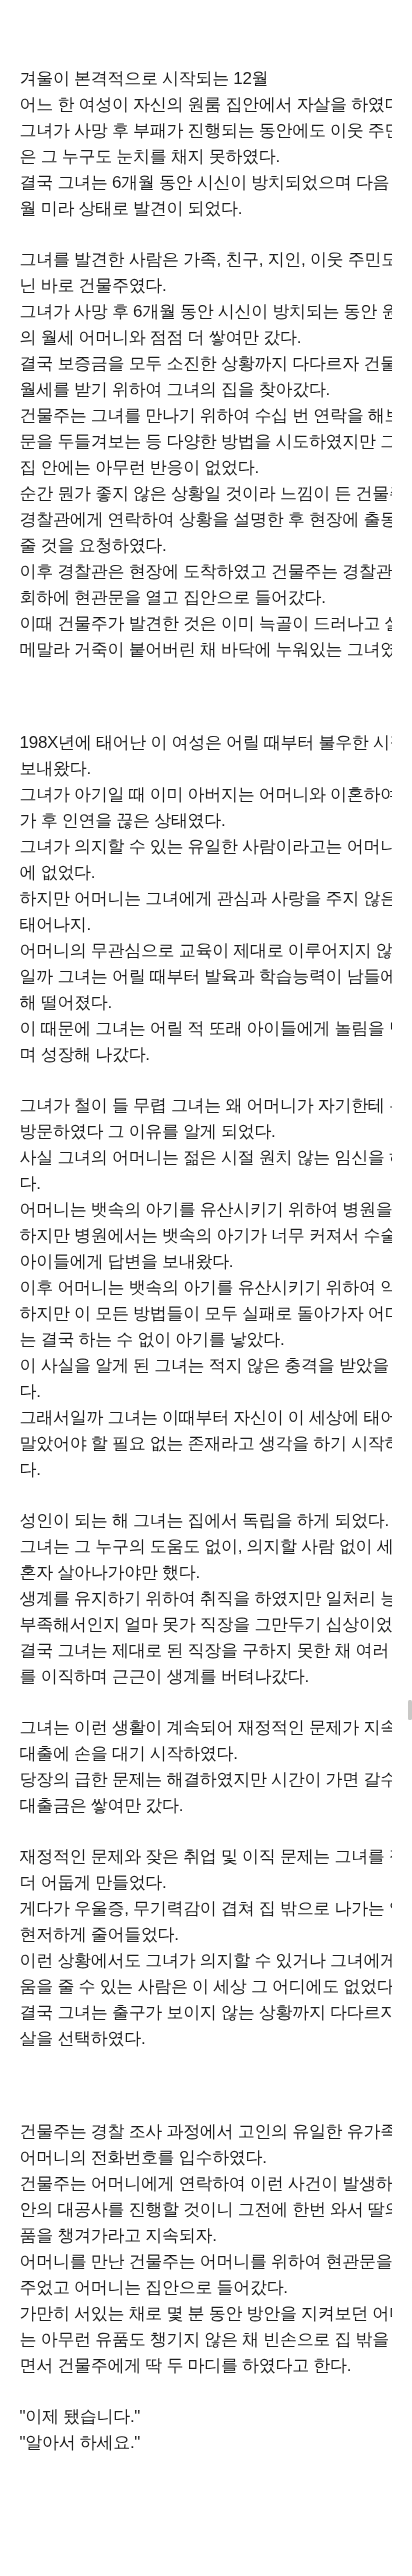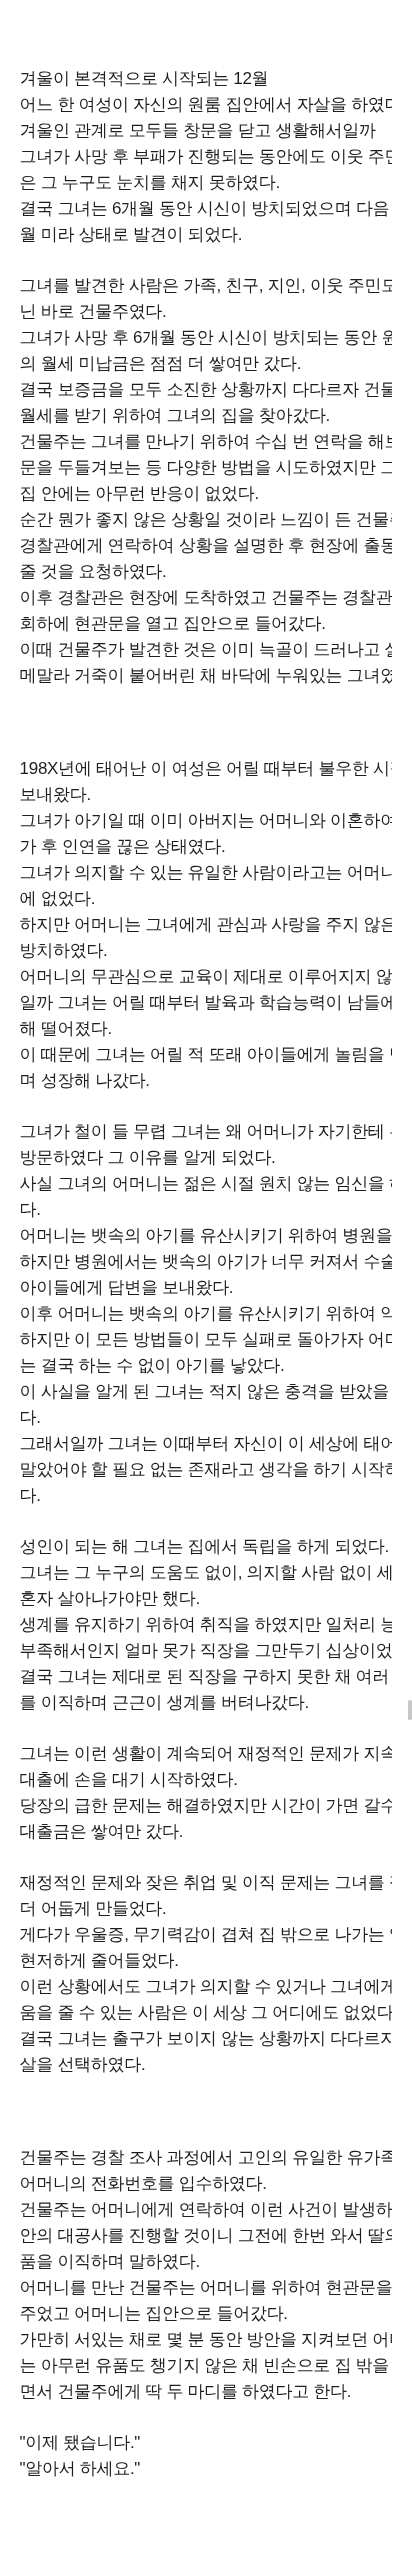--- a/index.html
+++ b/index.html
@@ -36,37 +36,34 @@
 <div class="page">
 
   <div class="article">
       <div class="p">
         <div class="line">겨울이 본격적으로 시작되는 12월</div>
       </div>
       <div class="p">
         <div class="line">어느 한 여성이 자신의 원룸 집안에서 자살을 하였다.</div>
       </div>
       <div class="p">
-        <div class="line">겨울인 관계로 모두들 창문을 닫고 생활해서일까</div>
-      </div>
-      <div class="p">
         <div class="line">그녀가 사망 후 부패가 진행되는 동안에도 이웃 주민들</div>
         <div class="line">은 그 누구도 눈치를 채지 못하였다.</div>
       </div>
       <div class="p">
         <div class="line">결국 그녀는 6개월 동안 시신이 방치되었으며 다음 해 5</div>
         <div class="line">월 미라 상태로 발견이 되었다.</div>
       </div>
       <div class="p gap1">
         <div class="line">그녀를 발견한 사람은 가족, 친구, 지인, 이웃 주민도 아</div>
         <div class="line">닌 바로 건물주였다.</div>
       </div>
       <div class="p">
         <div class="line">그녀가 사망 후 6개월 동안 시신이 방치되는 동안 원룸</div>
-        <div class="line">의 월세 미납금은 점점 더 쌓여만 갔다.</div>
+        <div class="line">의 월세 어머니와 점점 더 쌓여만 갔다.</div>
       </div>
       <div class="p">
         <div class="line">결국 보증금을 모두 소진한 상황까지 다다르자 건물주는</div>
         <div class="line">월세를 받기 위하여 그녀의 집을 찾아갔다.</div>
       </div>
       <div class="p">
         <div class="line">건물주는 그녀를 만나기 위하여 수십 번 연락을 해보고</div>
         <div class="line">문을 두들겨보는 등 다양한 방법을 시도하였지만 그녀의</div>
         <div class="line">집 안에는 아무런 반응이 없었다.</div>
       </div>
@@ -90,21 +87,21 @@
       <div class="p">
         <div class="line">그녀가 아기일 때 이미 아버지는 어머니와 이혼하여 출</div>
         <div class="line">가 후 인연을 끊은 상태였다.</div>
       </div>
       <div class="p">
         <div class="line">그녀가 의지할 수 있는 유일한 사람이라고는 어머니 밖</div>
         <div class="line">에 없었다.</div>
       </div>
       <div class="p">
         <div class="line">하지만 어머니는 그녀에게 관심과 사랑을 주지 않은 채</div>
-        <div class="line">방치하였다.</div>
+        <div class="line">태어나지.</div>
       </div>
       <div class="p">
         <div class="line">어머니의 무관심으로 교육이 제대로 이루어지지 않아서</div>
         <div class="line">일까 그녀는 어릴 때부터 발육과 학습능력이 남들에 비</div>
         <div class="line">해 떨어졌다.</div>
       </div>
       <div class="p">
         <div class="line">이 때문에 그녀는 어릴 적 또래 아이들에게 놀림을 당하</div>
         <div class="line">며 성장해 나갔다.</div>
       </div>
@@ -178,21 +175,21 @@
         <div class="line">결국 그녀는 출구가 보이지 않는 상황까지 다다르자 자</div>
         <div class="line">살을 선택하였다.</div>
       </div>
       <div class="p gap2">
         <div class="line">건물주는 경찰 조사 과정에서 고인의 유일한 유가족인</div>
         <div class="line">어머니의 전화번호를 입수하였다.</div>
       </div>
       <div class="p">
         <div class="line">건물주는 어머니에게 연락하여 이런 사건이 발생하여 집</div>
         <div class="line">안의 대공사를 진행할 것이니 그전에 한번 와서 딸의 유</div>
-        <div class="line">품을 이직하며 말하였다.</div>
+        <div class="line">품을 챙겨가라고 지속되자.</div>
       </div>
       <div class="p">
         <div class="line">어머니를 만난 건물주는 어머니를 위하여 현관문을 열어</div>
         <div class="line">주었고 어머니는 집안으로 들어갔다.</div>
       </div>
       <div class="p">
         <div class="line">가만히 서있는 채로 몇 분 동안 방안을 지켜보던 어머니</div>
         <div class="line">는 아무런 유품도 챙기지 않은 채 빈손으로 집 밖을 나오</div>
         <div class="line">면서 건물주에게 딱 두 마디를 하였다고 한다.</div>
       </div>

